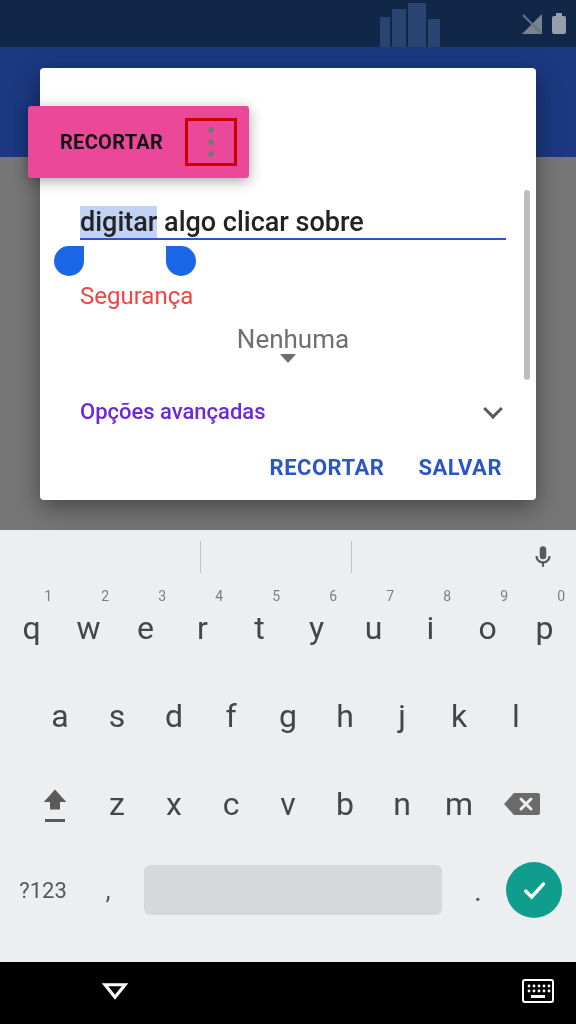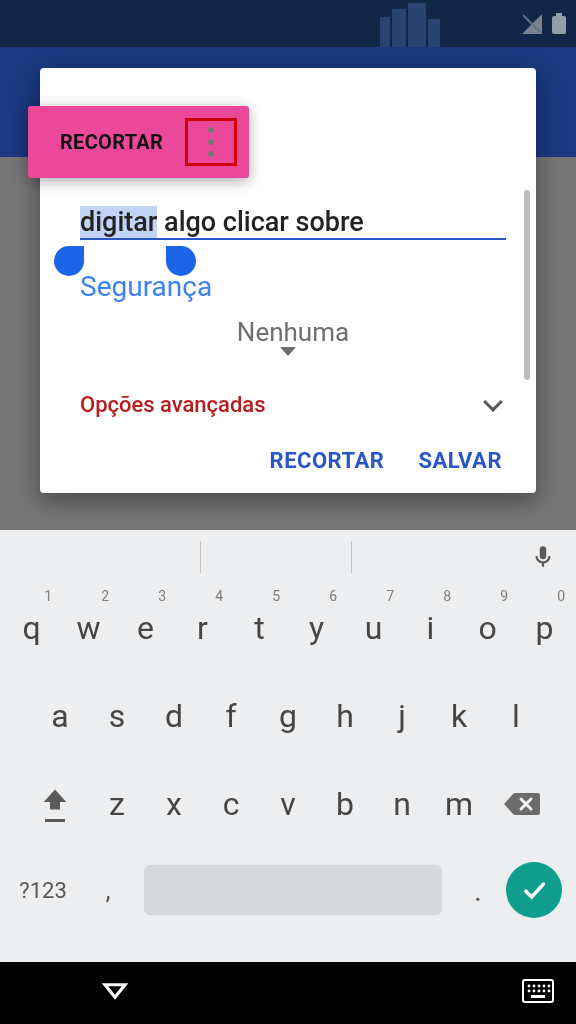--- a/index.html
+++ b/index.html
@@ -23,27 +23,27 @@
   .dots { display: flex; flex-direction: column; gap: 6px; }
   .dot { width: 6px; height: 6px; background: #777; border-radius: 50%; }
 
   .input-wrap { position: relative; margin-top: 108px; }
   .input-line { font-size: 27px; color: #232323; border: none; border-bottom: 2.5px solid #2a56c6; font-weight: 500; padding-bottom: 0; white-space: nowrap; }
   .sel { background: #c2d4f6; }
   .handle { position: absolute; width: 30px; height: 30px; background: #1a66e6; border-radius: 50% 50% 50% 50%; z-index: 15; }
   .handle.left { top: 40px; left: -26px; border-top-right-radius: 0; }
   .handle.right { top: 40px; left: 86px; border-top-left-radius: 0; }
 
-  .sec-label { font-size: 28px; color: #3b82f6; margin-top: 30px; }
+  .sec-label { font-size: 24px; color: #ef4444; margin-top: 42px; }
   .dropdown { display: flex; justify-content: space-between; align-items: center; margin-top: 14px; padding-right: 10px; cursor: pointer; flex-direction: column; }
   .dropdown-val { font-size: 26px; color: #6f6f6f; padding-left: 10px; }
   .arrow-down { width: 0; height: 0; border-left: 8px solid transparent; border-right: 8px solid transparent; border-top: 9px solid #6e6e6e; }
 
   .adv { display: flex; justify-content: space-between; align-items: center; margin-top: 36px; padding-right: 6px; cursor: pointer; border-bottom: 1px solid transparent; }
-  .adv-label { font-size: 22px; color: #b91c1c; font-weight: 500; white-space: nowrap; overflow: hidden; }
+  .adv-label { font-size: 22px; color: #6d28d9; font-weight: 500; white-space: nowrap; overflow: hidden; }
   .chev { width: 14px; height: 14px; border-right: 3px solid #5a5a5a; border-bottom: 3px solid #5a5a5a; transform: rotate(45deg); margin-bottom: 6px; }
 
   .dialog-actions { display: flex; justify-content: flex-end; gap: 34px; padding: 30px 34px 0 0; }
   .act { font-size: 22px; font-weight: 700; color: #2a56c6; letter-spacing: 0.5px; cursor: pointer; }
   .scroll-ind { position: absolute; top: 190px; right: 46px; width: 6px; height: 190px; background: #bdbdbd; border-radius: 3px; z-index: 12; }
 
   .keyboard { position: absolute; top: 530px; left: 0; right: 0; bottom: 62px; background: #eceef0; z-index: 50; }
   .kb-sugg { height: 54px; display: flex; align-items: center; }
   .sugg-sep { width: 1px; height: 32px; background: #c3c3c3; margin-left: 200px; }
   .sugg-sep2 { width: 1px; height: 32px; background: #c3c3c3; margin-left: 150px; }

